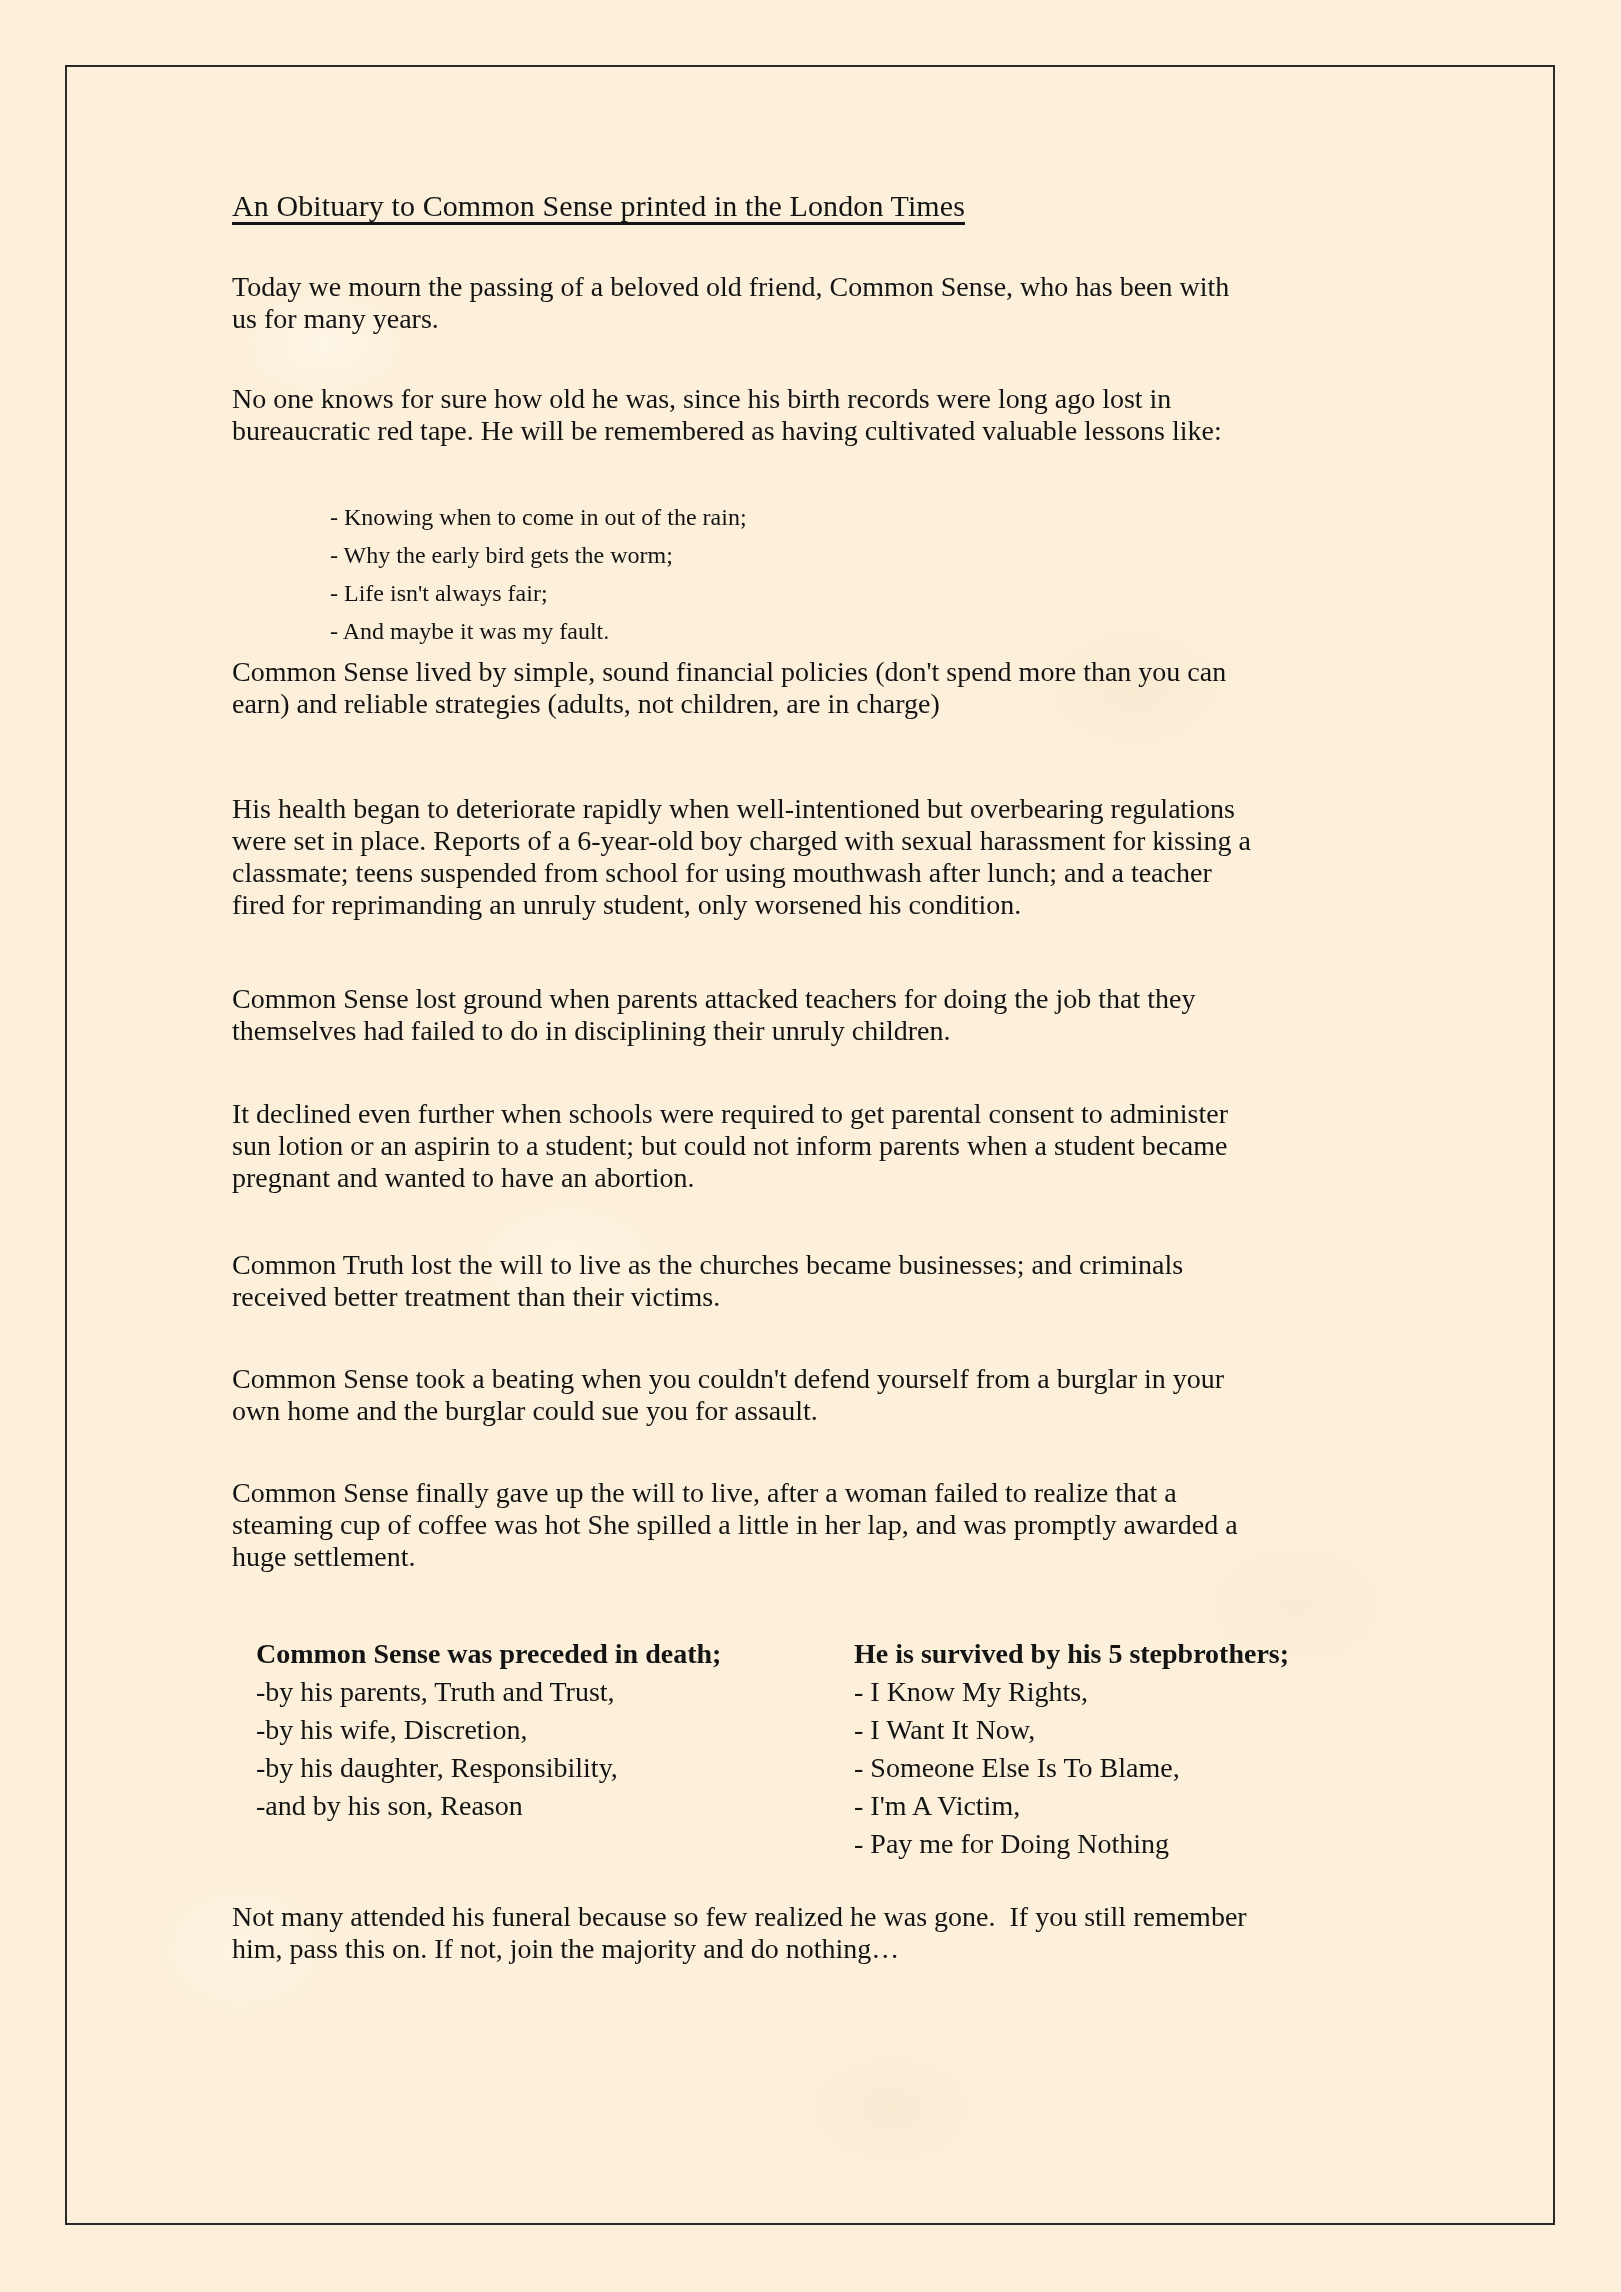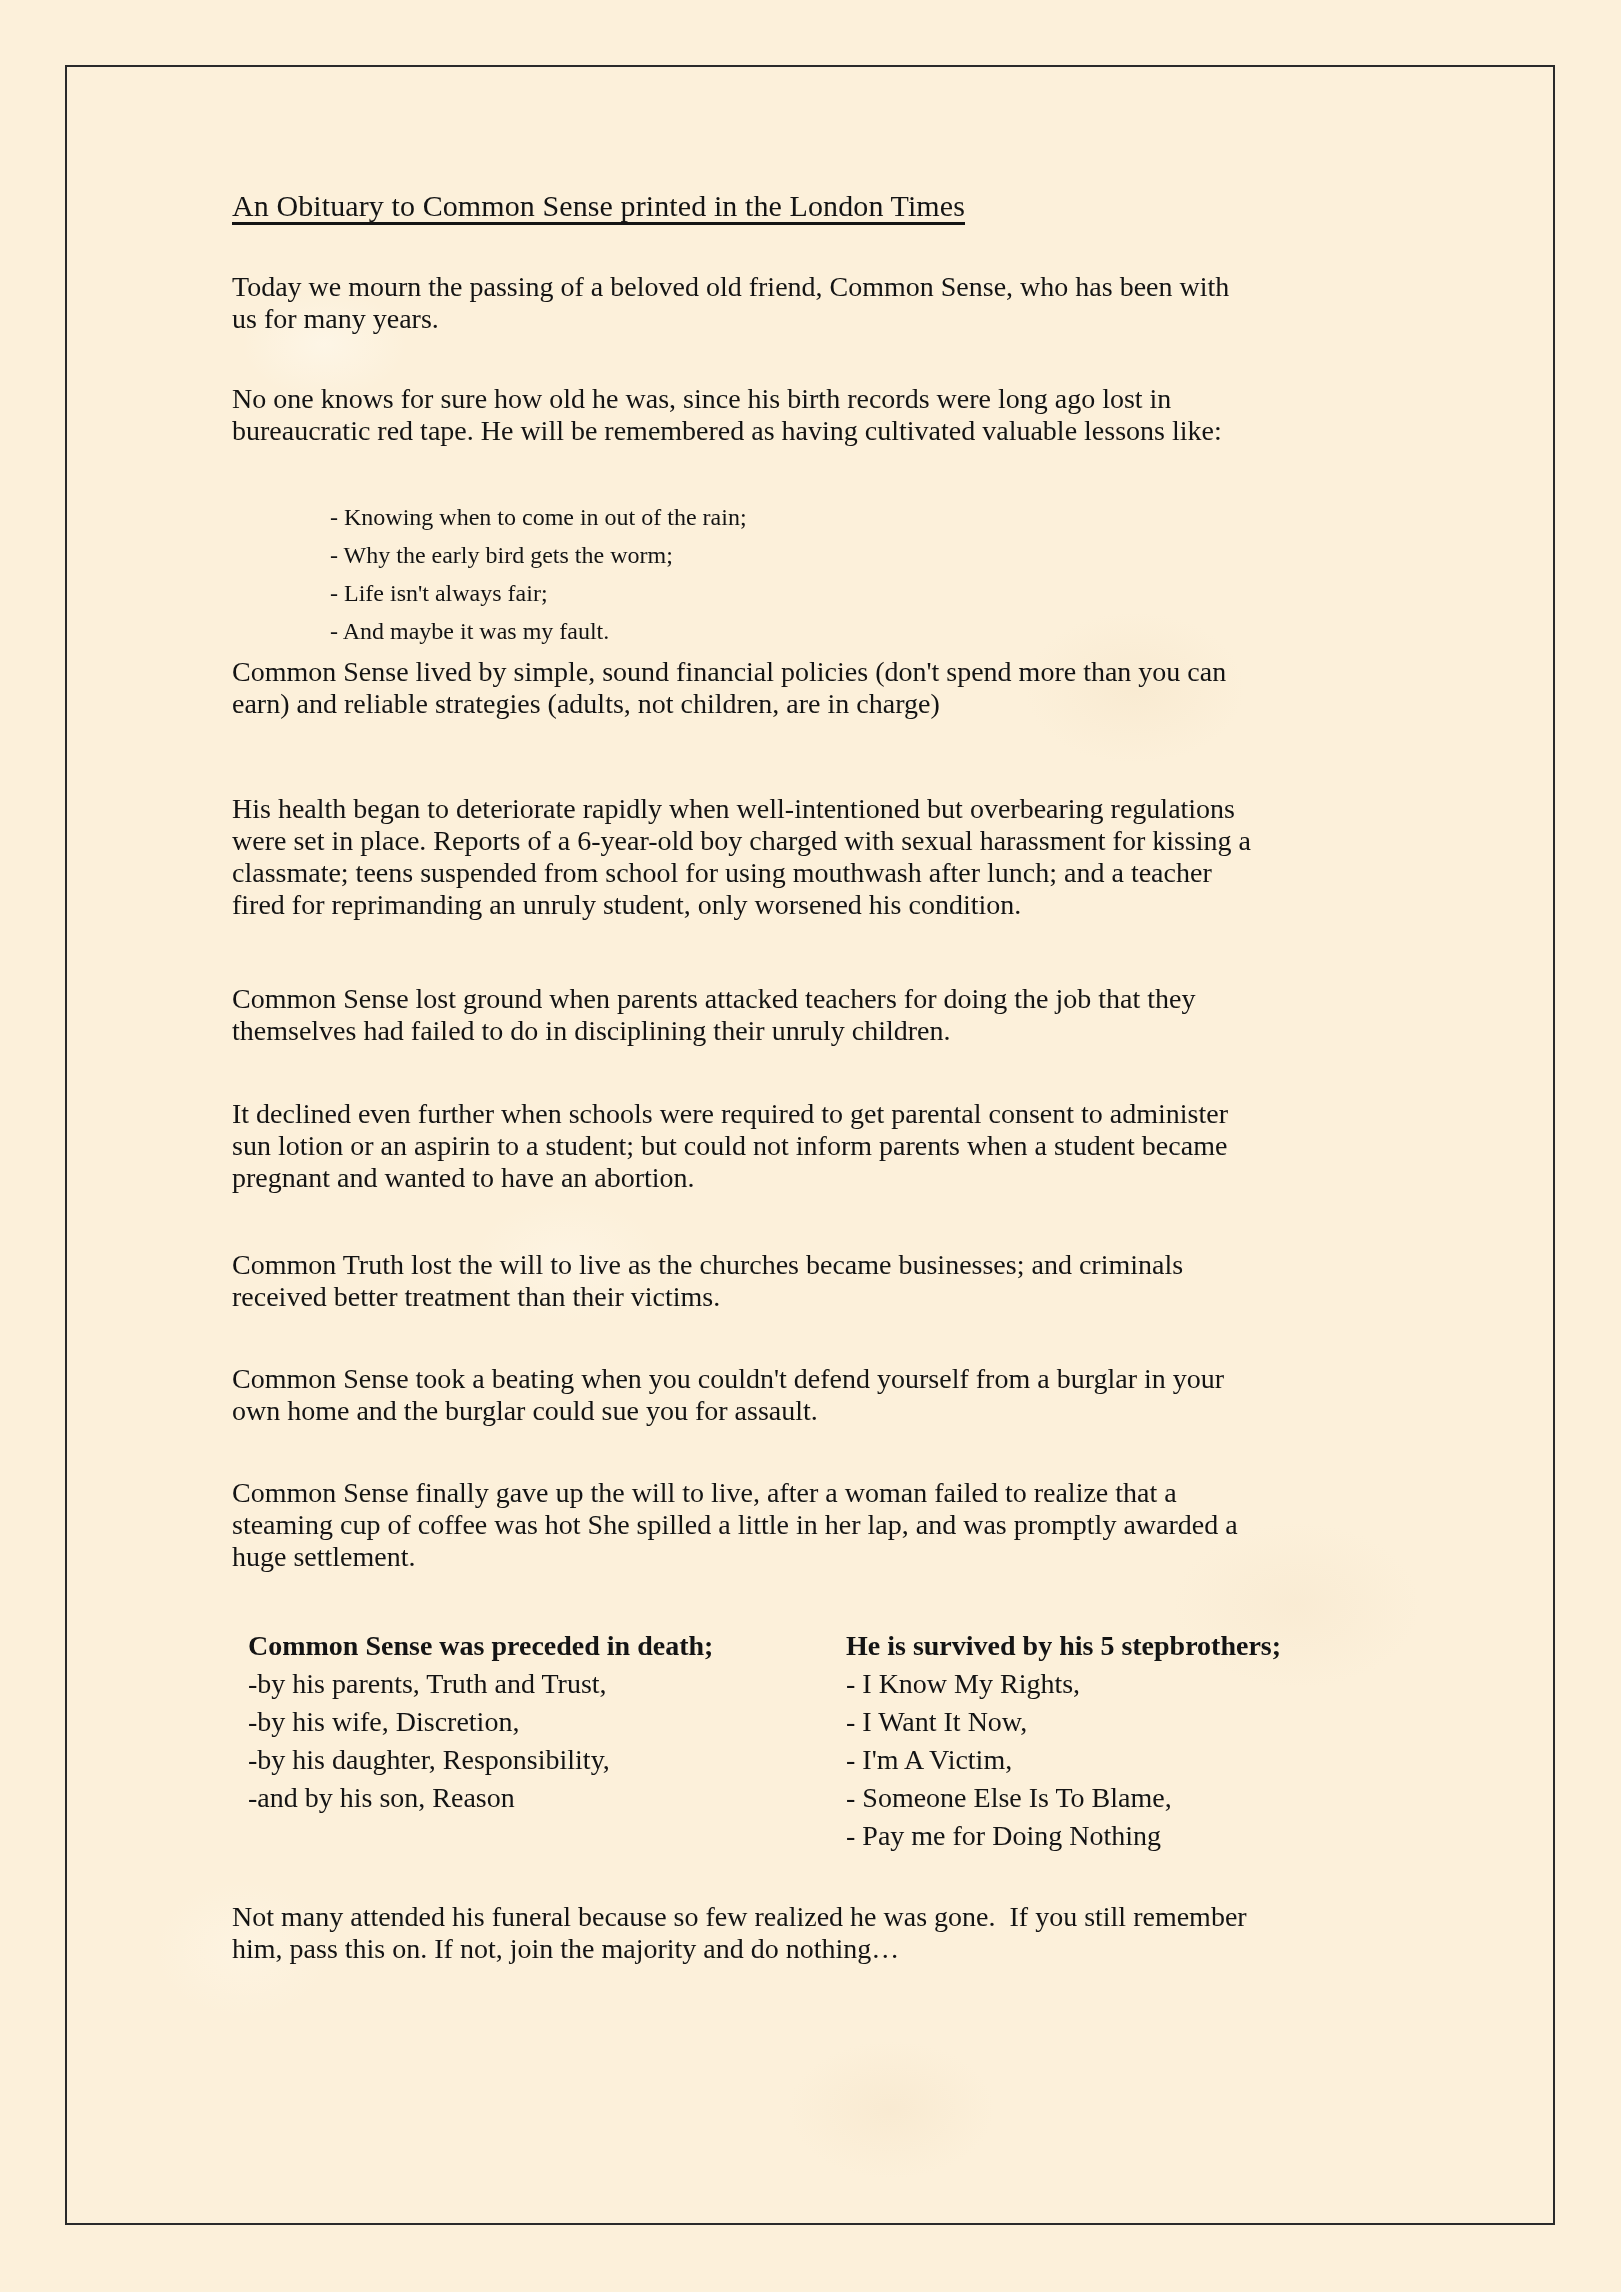--- a/index.html
+++ b/index.html
@@ -65,21 +65,21 @@
     line-height: 38px;
   }
   .lessons li {
     white-space: nowrap;
   }
   .col {
     position: absolute;
     top: 1627px;
     font-size: 28px;
     line-height: 38px;
-    margin: 0;
+    margin: 8px;
     padding: 0;
   }
   .col-left { left: 248px; }
   .col-right { left: 846px; }
   .col .col-heading {
     font-weight: bold;
     white-space: nowrap;
   }
   .col ul {
     list-style: none;
@@ -134,21 +134,21 @@
     <li>-by his daughter, Responsibility,</li>
     <li>-and by his son, Reason</li>
   </ul>
 </div>
 
 <div class="col col-right">
   <div class="col-heading">He is survived by his 5 stepbrothers;</div>
   <ul>
     <li>- I Know My Rights,</li>
     <li>- I Want It Now,</li>
+    <li>- Someone Else Is To Blame,</li>
     <li>- I'm A Victim,</li>
-    <li>- Someone Else Is To Blame,</li>
     <li>- Pay me for Doing Nothing</li>
   </ul>
 </div>
 
 <p class="para" style="top:1901px; white-space: pre;">Not many attended his funeral because so few realized he was gone.  If you still remember
 him, pass this on. If not, join the majority and do nothing…</p>
 
 
 </body></html>

